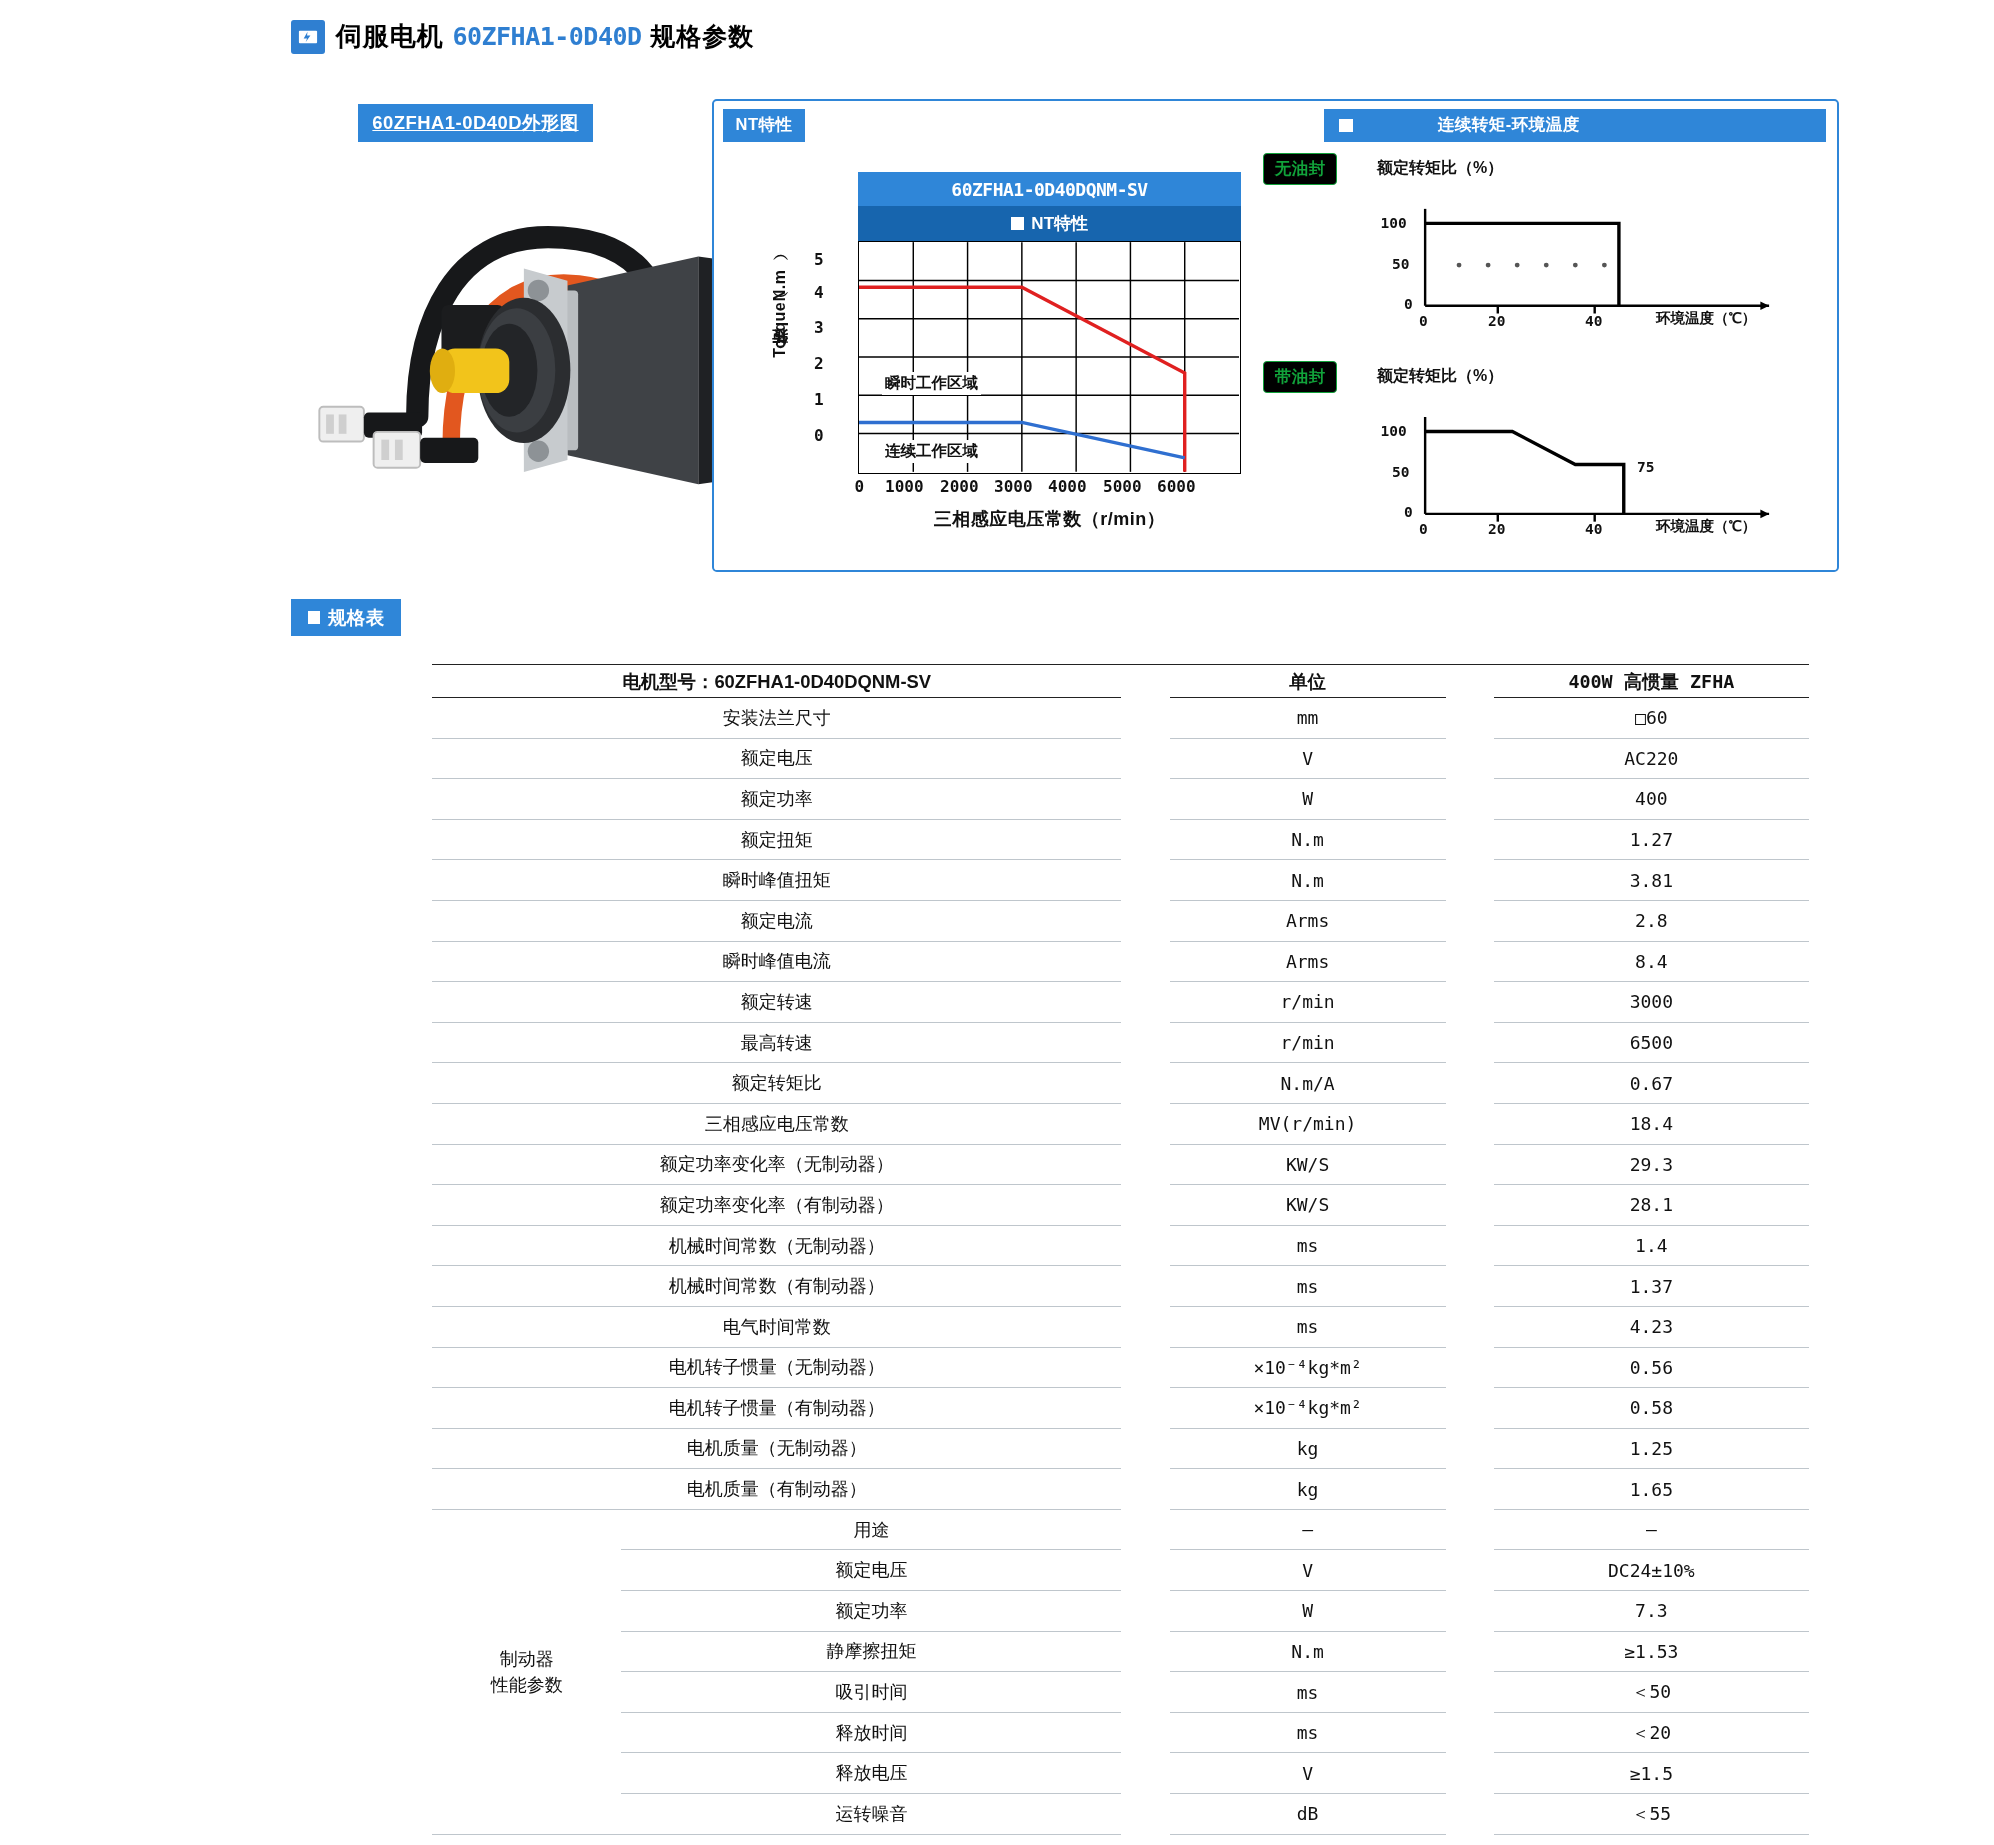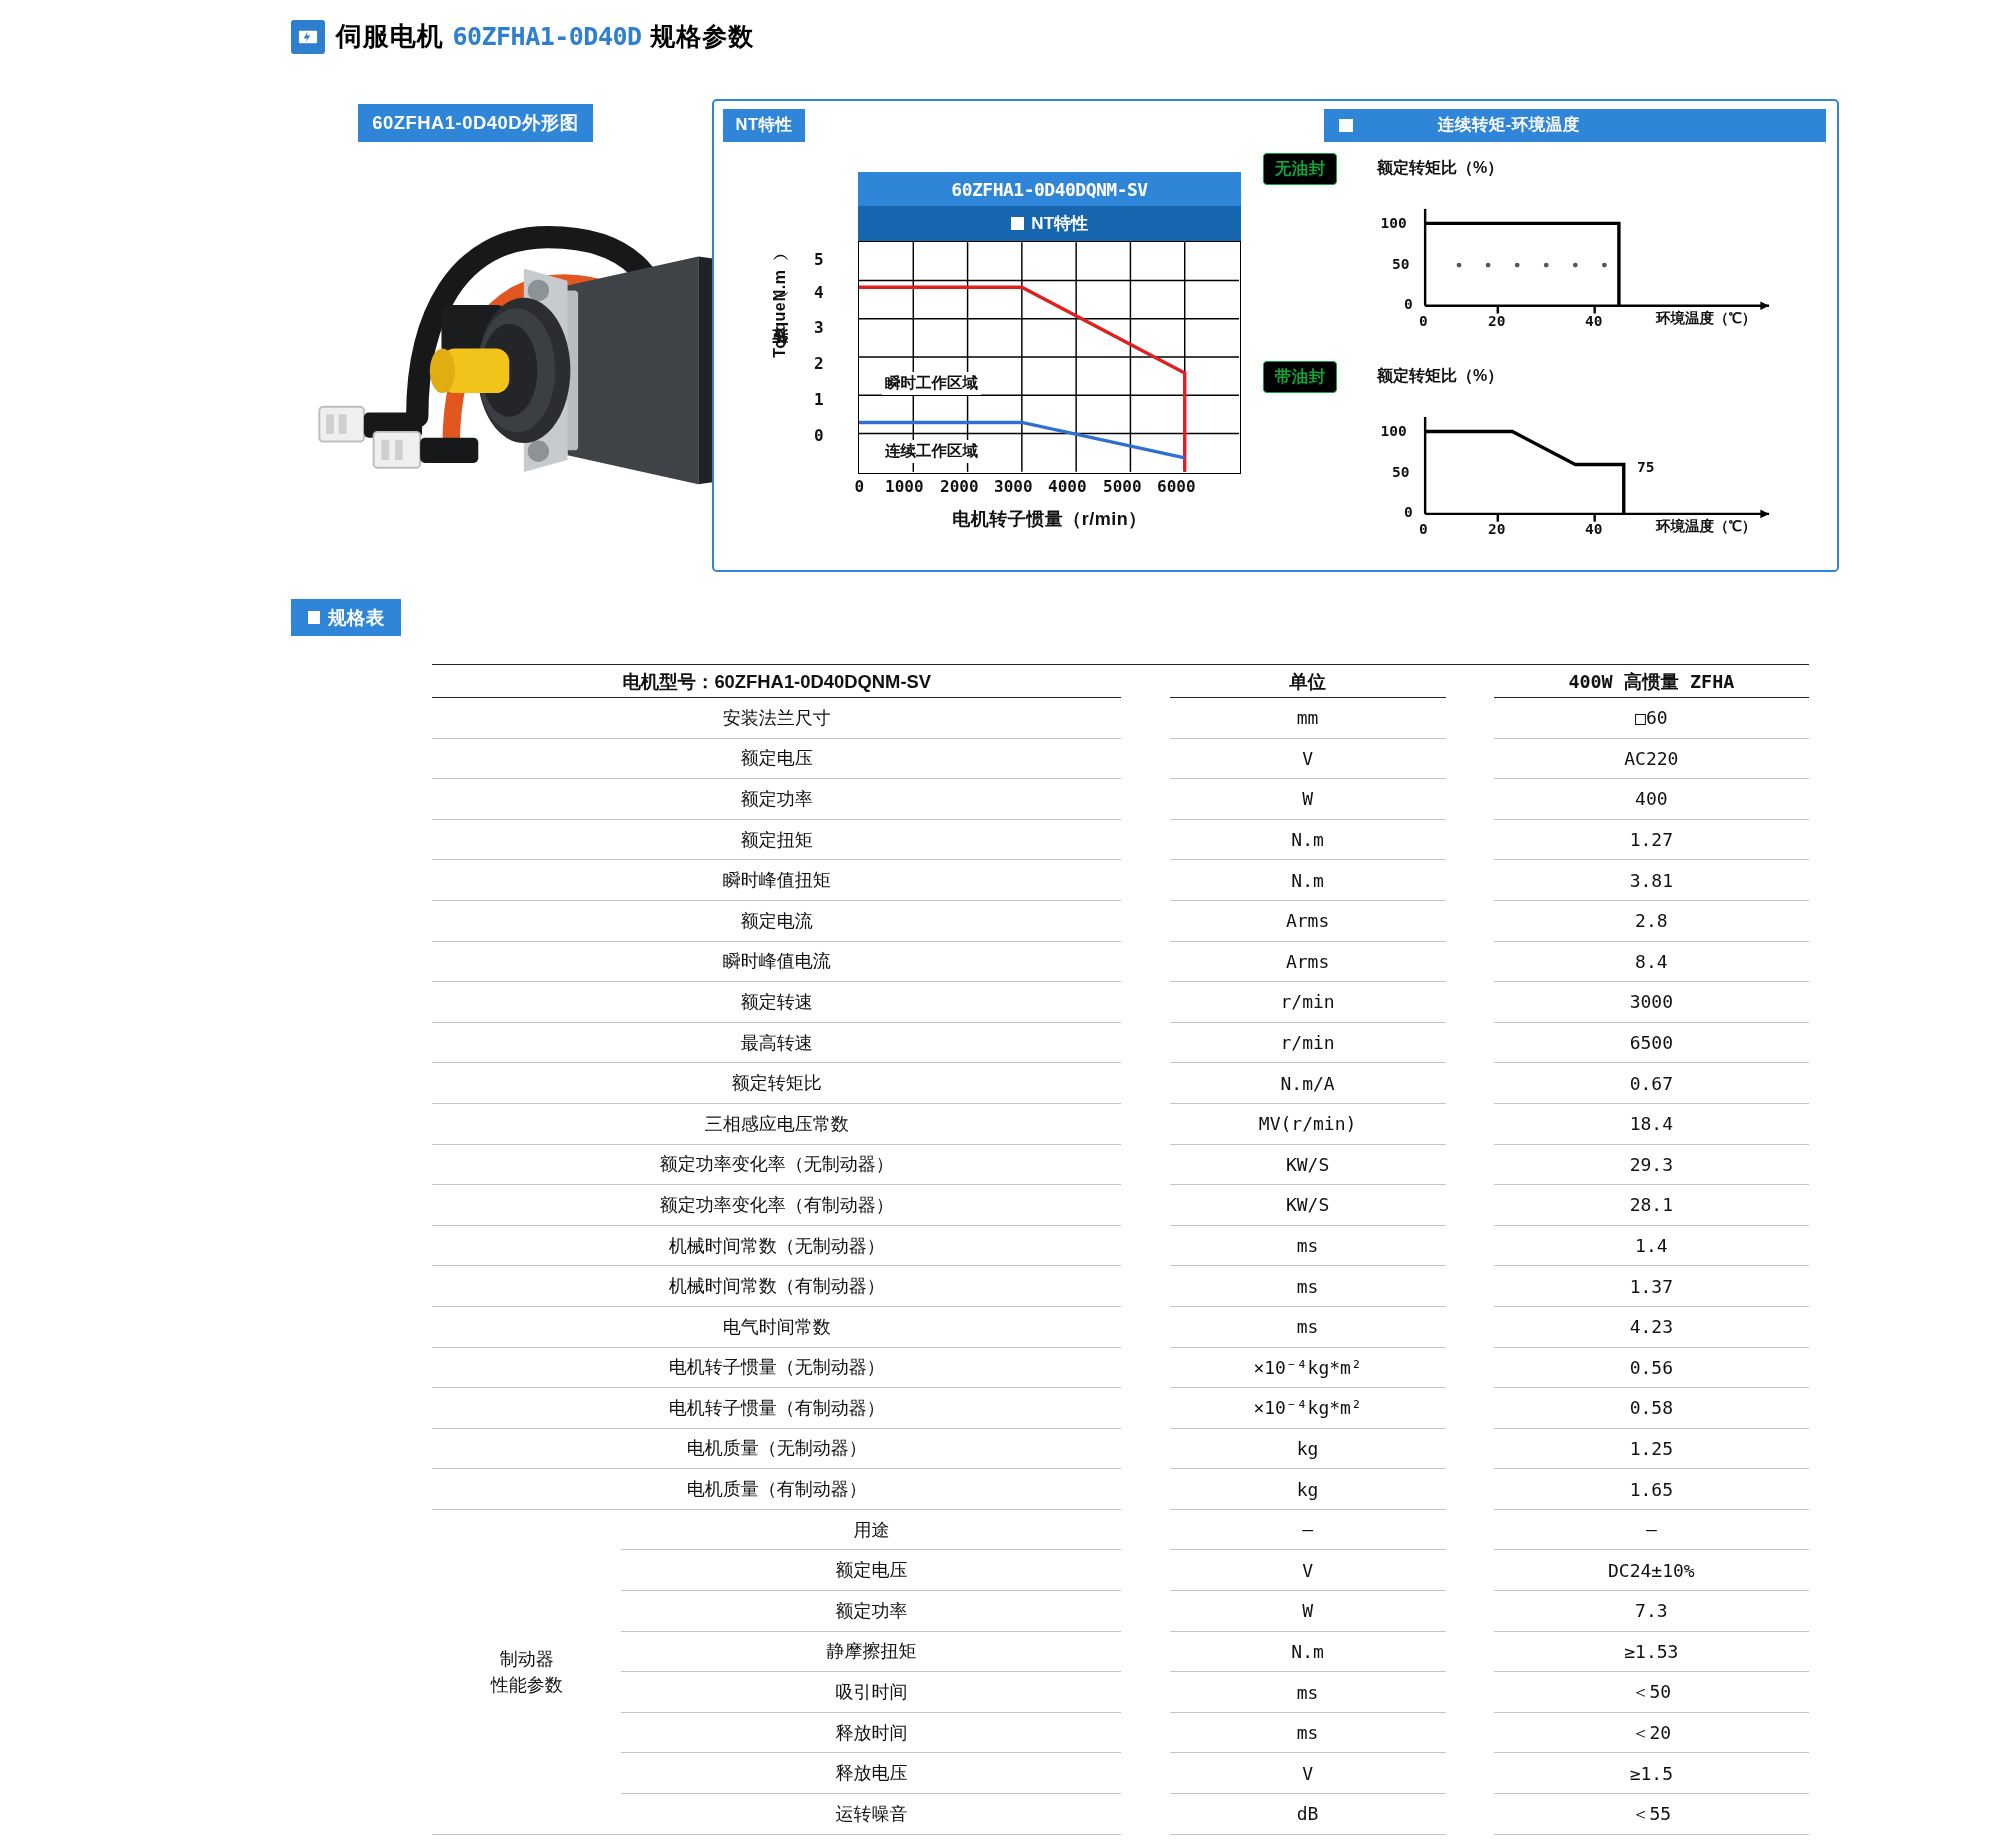--- a/index.html
+++ b/index.html
@@ -15,21 +15,21 @@
   .header{position:absolute;left:291px;top:19.4px;display:flex;align-items:center;}
   .hdr-icon{width:34px;height:34px;background:#2f7fd1;border-radius:2.9px;display:flex;align-items:center;justify-content:center;margin-right:10.7px;}
   .hdr-icon svg{display:block;}
   .hdr-title{font-size:26px;font-weight:bold;letter-spacing:1px;color:#000;}
   .hdr-model{font-size:25px;font-weight:bold;color:#2f7fd1;font-family:"DejaVu Sans Mono", monospace;margin:0 8.7px;letter-spacing:-0.5px;}
   .hdr-suffix{font-size:25px;font-weight:bold;color:#000;letter-spacing:1px;}
 
   
   .tag-blue{
     background:#2f86d8;color:#fff;font-size:18.4px;font-weight:bold;
-    padding:6.3px 14.5px;display:inline-block;letter-spacing:0.5px;
+    padding:6.3px 14.5px;display:inline-block;letter-spacing:0.5px;text-decoration:underline;
   }
   .left-tag{position:absolute;left:291px;top:104px;width:369px;text-align:center;}
 
   .motor-photo{position:absolute;left:296px;top:145px;width:635px;height:378px;}
 
   
   .chart-panel{
     position:absolute;left:712px;top:99px;width:1127px;height:473px;
     border:2.4px solid #2f86d8;border-radius:4.8px;background:#fff;box-sizing:border-box;
   }
@@ -215,21 +215,21 @@
 
     <div class="nt-xticks">
       <span style="position:absolute;left:15.5px;">0</span>
       <span style="position:absolute;left:46px;">1000</span>
       <span style="position:absolute;left:101px;">2000</span>
       <span style="position:absolute;left:155px;">3000</span>
       <span style="position:absolute;left:209px;">4000</span>
       <span style="position:absolute;left:264px;">5000</span>
       <span style="position:absolute;left:318px;">6000</span>
     </div>
-    <div class="nt-xlabel">电机转子惯量（r/min）</div>
+    <div class="nt-xlabel">三相感应电压常数（r/min）</div>
   </div>
 
   <div class="pill-green" style="left:1263px;top:153px;">无油封</div>
   <div class="ax-title" style="left:1377px;top:158px;">额定转矩比（%）</div>
   <div class="small-chart" style="left:1367px;top:204px;width:436px;height:126px;">
     <svg width="436" height="126" viewBox="0 0 900 260" style="display:block;">
       <line x1="120" y1="10" x2="120" y2="210" stroke="#000" stroke-width="5"></line>
       <line x1="120" y1="210" x2="830" y2="210" stroke="#000" stroke-width="5"></line>
       <polyline points="120,40 520,40 520,210" fill="none" stroke="#000" stroke-width="7"></polyline>
       <g fill="#555">

